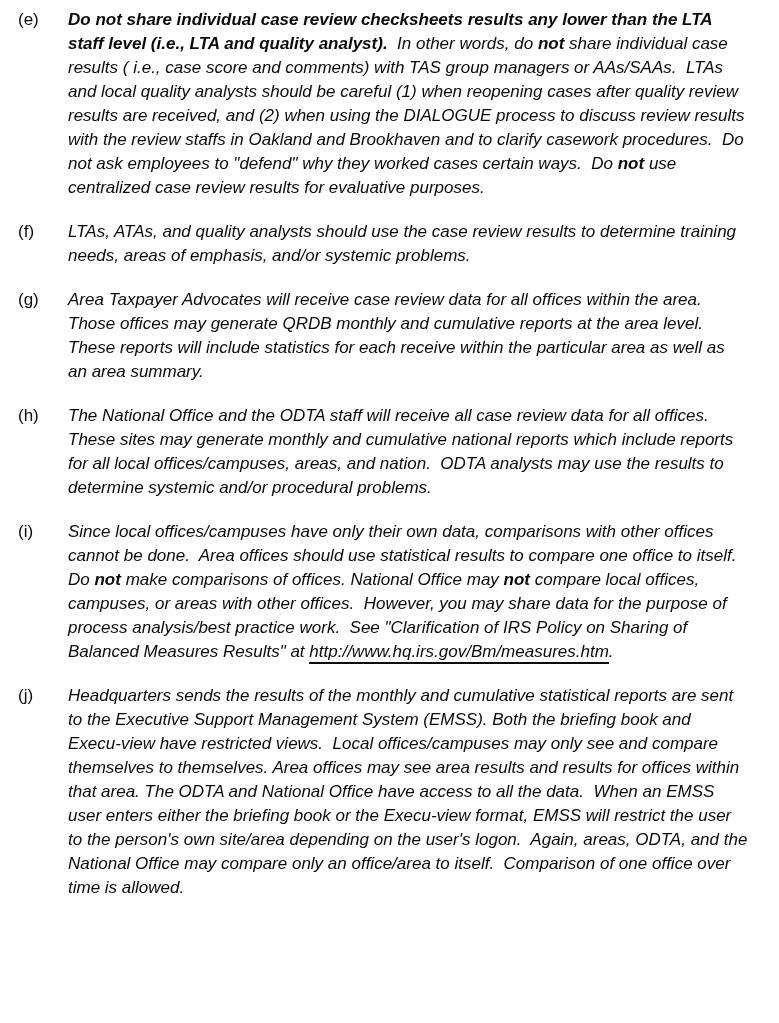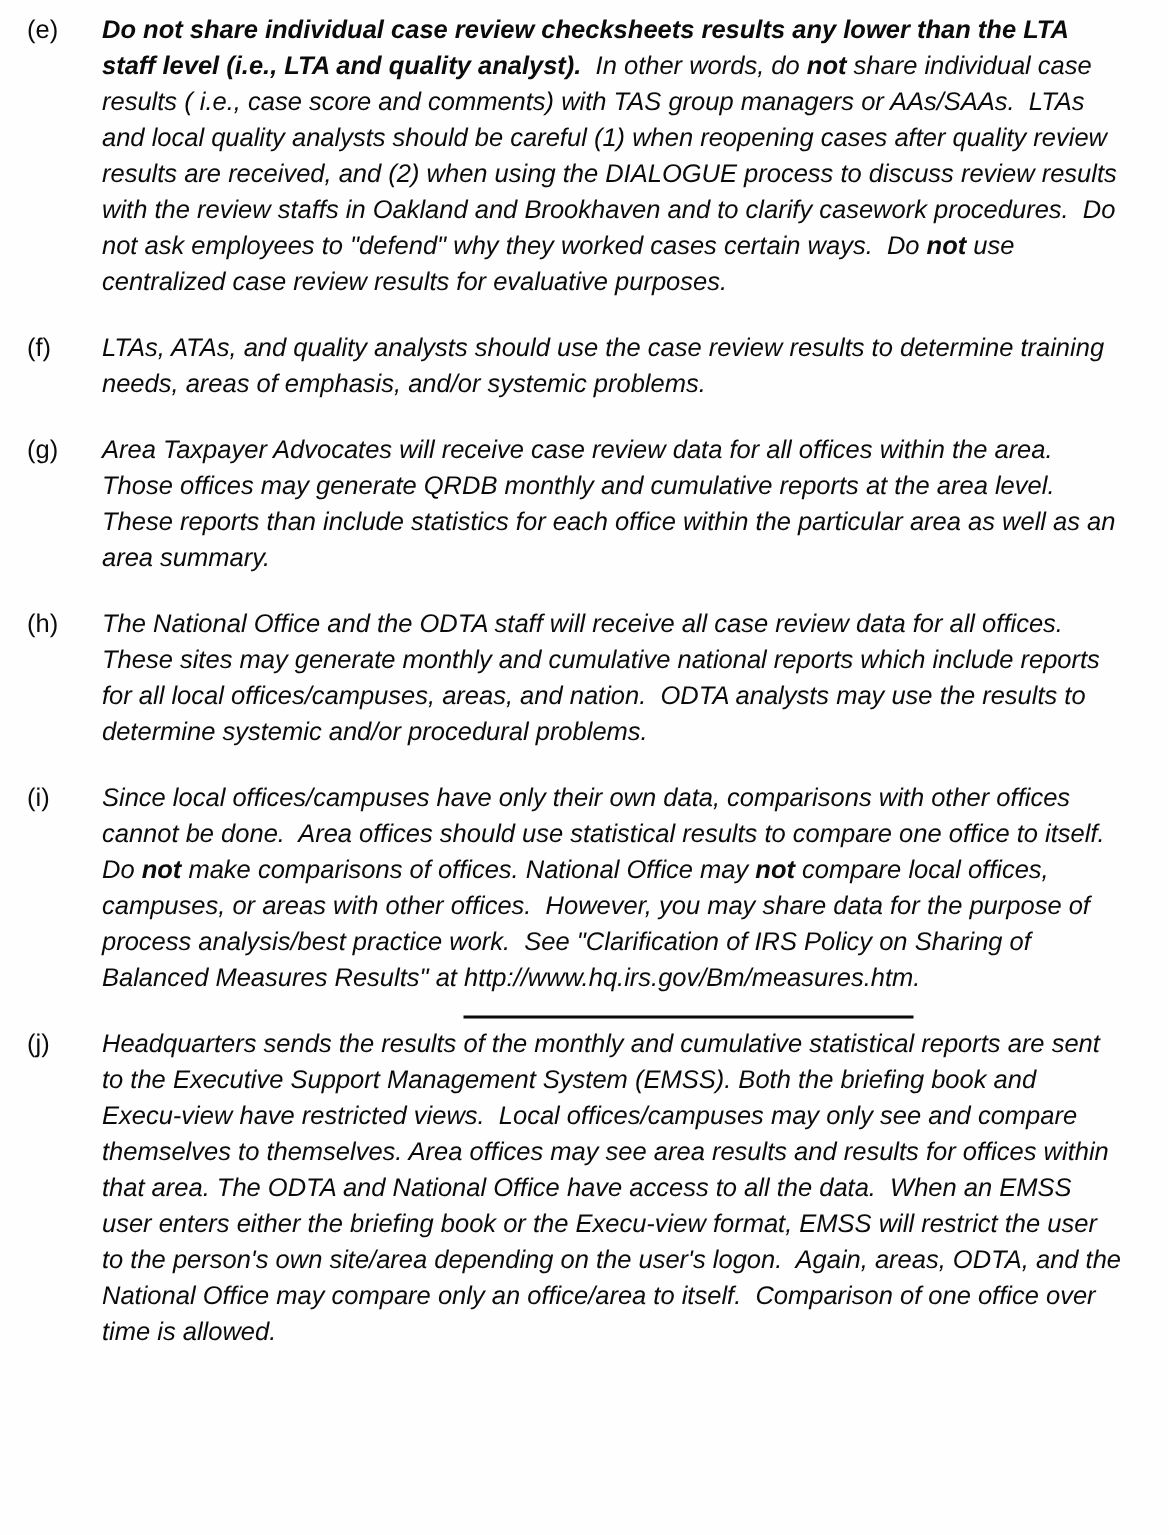--- a/index.html
+++ b/index.html
@@ -33,41 +33,41 @@
   }
   .pbody {
     flex: 0 0 680px;
     width: 680px;
     white-space: pre-wrap;
     font-style: italic;
   }
   .b { font-weight: bold; }
   .u {
     border-bottom: 2px solid #0b0b0b;
-    padding-bottom: 16px;
+    padding-bottom: 1px;
   }
 </style>
 </head>
 <body>
 
 <div class="page">
 
   <section class="para">
     <div class="plabel">(e)</div>
     <div class="pbody"><span class="b">Do not share individual case review checksheets results any lower than the LTA staff level (i.e., LTA and quality analyst).</span><span>  In other words, do </span><span class="b">not</span><span> share individual case results ( i.e., case score and comments) with TAS group managers or AAs/SAAs.  LTAs and local quality analysts should be careful (1) when reopening cases after quality review results are received, and (2) when using the DIALOGUE process to discuss review results with the review staffs in Oakland and Brookhaven and to clarify casework procedures.  Do not ask employees to "defend" why they worked cases certain ways.  Do </span><span class="b">not</span><span> use centralized case review results for evaluative purposes.</span></div>
   </section>
 
   <section class="para">
     <div class="plabel">(f)</div>
     <div class="pbody"><span>LTAs, ATAs, and quality analysts should use the case review results to determine training needs, areas of emphasis, and/or systemic problems.</span></div>
   </section>
 
   <section class="para">
     <div class="plabel">(g)</div>
-    <div class="pbody"><span>Area Taxpayer Advocates will receive case review data for all offices within the area.  Those offices may generate QRDB monthly and cumulative reports at the area level.  These reports than include statistics for each office within the particular area as well as an area summary.</span></div>
+    <div class="pbody"><span>Area Taxpayer Advocates will receive case review data for all offices within the area.  Those offices may generate QRDB monthly and cumulative reports at the area level.  These reports will include statistics for each receive within the particular area as well as an area summary.</span></div>
   </section>
 
   <section class="para">
     <div class="plabel">(h)</div>
     <div class="pbody"><span>The National Office and the ODTA staff will receive all case review data for all offices.  These sites may generate monthly and cumulative national reports which include reports for all local offices/campuses, areas, and nation.  ODTA analysts may use the results to determine systemic and/or procedural problems.</span></div>
   </section>
 
   <section class="para">
     <div class="plabel">(i)</div>
     <div class="pbody"><span>Since local offices/campuses have only their own data, comparisons with other offices cannot be done.  Area offices should use statistical results to compare one office to itself.  Do </span><span class="b">not</span><span> make comparisons of offices. National Office may </span><span class="b">not</span><span> compare local offices, campuses, or areas with other offices.  However, you may share data for the purpose of process analysis/best practice work.  See "Clarification of IRS Policy on Sharing of Balanced Measures Results" at </span><span class="u">http://www.hq.irs.gov/Bm/measures.htm</span><span>.</span></div>

